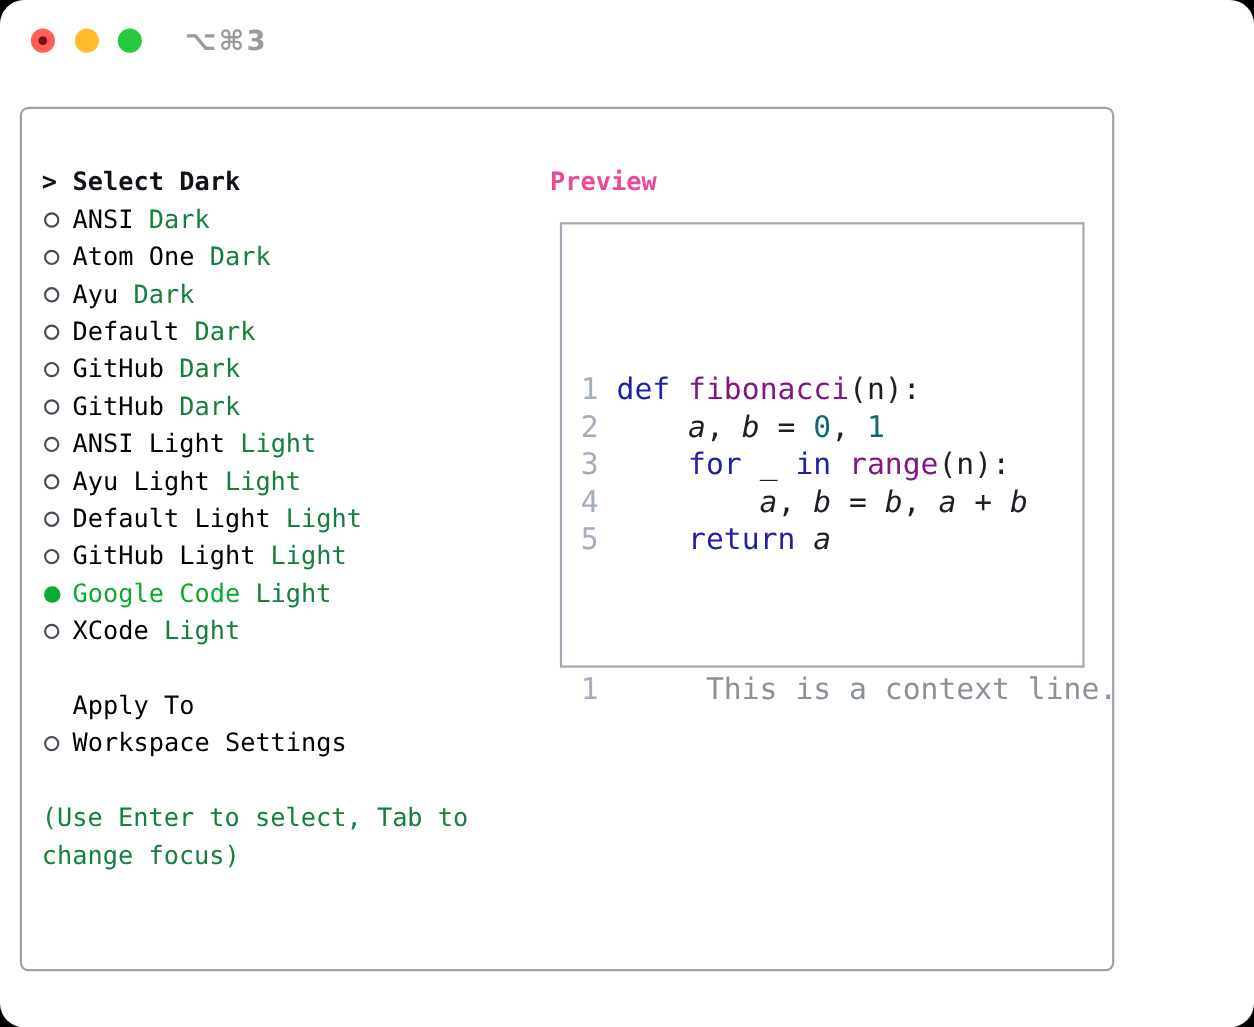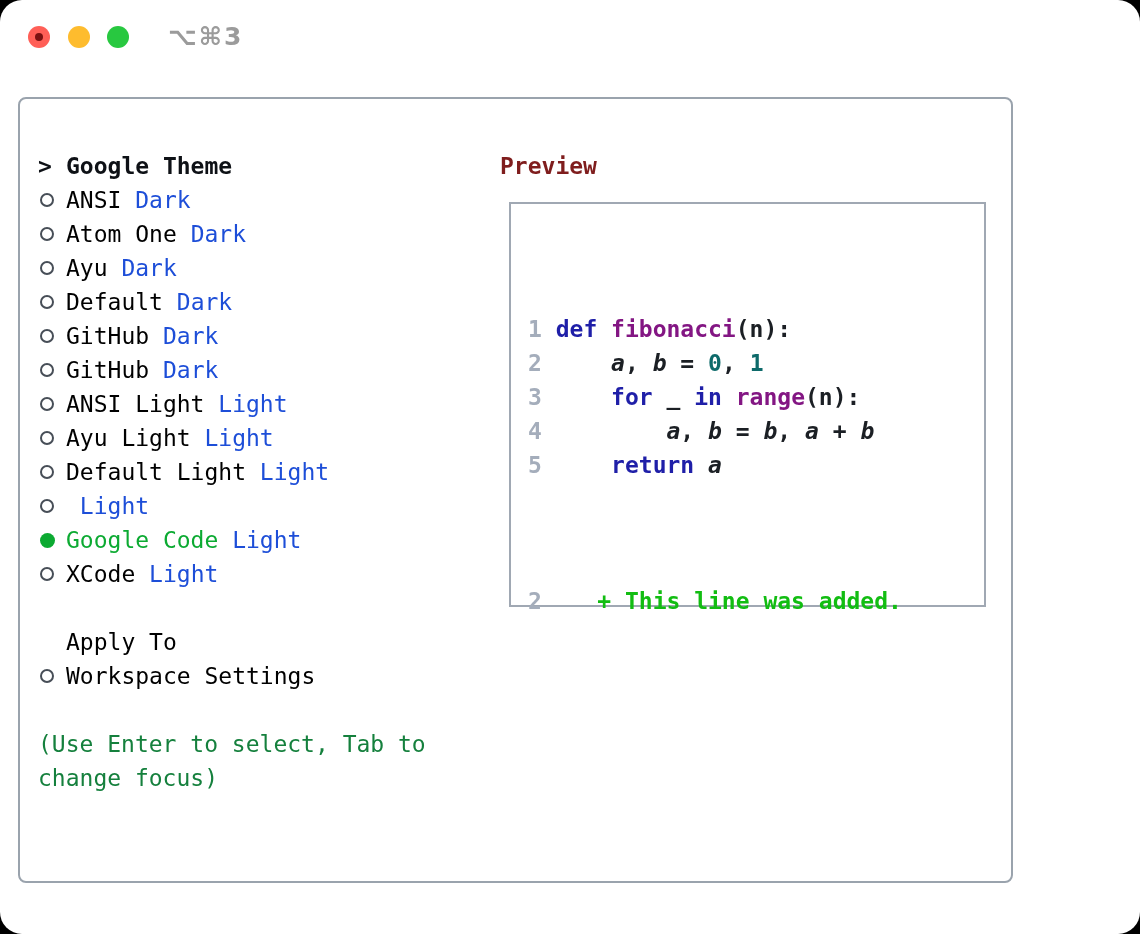--- a/index.html
+++ b/index.html
@@ -27,30 +27,30 @@
   }
   .left-col { position:absolute; left:18px; top:50px; font-size:23px; }
   .row { display:flex; align-items:center; height:34px; white-space:pre; }
   .marker { width:28px; display:flex; align-items:center; justify-content:flex-start; flex:0 0 28px; }
   .hdr-prefix { font-weight:700; color:#0e1116; font-size:23px; }
   .hdr-text { font-weight:700; color:#0e1116; }
   .ring { width:14px; height:14px; border:2px solid #474e57; border-radius:50%; margin-left:2px; }
   .dot-sel { width:15px; height:15px; border-radius:50%; background:#0caa32; margin-left:2px; }
   .name { color:#000000; }
   .name.sel { color:#0caa32; }
-  .variant { color:#1d4ed8; white-space:pre; }
+  .variant { color:#15803d; white-space:pre; }
   .apply-group { margin-top:34px; }
   .hints { margin-top:34px; color:#15803d; line-height:34px; }
   
-  .preview-label { position:absolute; left:480px; top:50px; font-size:23px; font-weight:700; color:#7f1d1d; line-height:34px; }
+  .preview-label { position:absolute; left:480px; top:50px; font-size:23px; font-weight:700; color:#ec4899; line-height:34px; }
   .preview-box {
     position:absolute; left:489px; top:103px; width:477px; height:405px;
     border:2px solid #a0a8b3; background:#fff;
   }
-  .code { position:absolute; left:17px; top:40px; font-size:23px; line-height:34px; white-space:pre; color:#1b1f24;font-weight:bold; }
+  .code { position:absolute; left:17px; top:66px; font-size:27px; line-height:34px; white-space:pre; color:#1b1f24; }
   .code .ln { color:#a4adbb; }
   .diff-block { margin-top:34px; }
   .s-kwd { color:#1f1fa8; }
   .s-fn  { color:#831683; }
   .s-lit { color:#0d6a6a; }
   .s-pln { color:#1b1f24; }
   .s-var { color:#1b1f24; font-style:italic; }
   .d-context { color:#8a9199; }
   .d-deleted { color:#c0371f; }
   .d-added   { color:#12bd12; }
@@ -67,33 +67,33 @@
     <div class="tl tl-min"></div>
     <div class="tl tl-zoom"></div>
     <div class="win-title">⌥⌘3</div>
   </div>
 
   <div class="main-box">
 
     <div class="left-col">
       <div class="row">
         <span class="marker"><span class="hdr-prefix">&gt;</span></span>
-        <span class="hdr-text">Google Theme</span>
+        <span class="hdr-text">Select Dark</span>
       </div>
       <div id="theme-list">
           <div class="row"><span class="marker"><span class="ring"></span></span><span class="name">ANSI</span><span class="variant"> Dark</span></div>
           <div class="row"><span class="marker"><span class="ring"></span></span><span class="name">Atom One</span><span class="variant"> Dark</span></div>
           <div class="row"><span class="marker"><span class="ring"></span></span><span class="name">Ayu</span><span class="variant"> Dark</span></div>
           <div class="row"><span class="marker"><span class="ring"></span></span><span class="name">Default</span><span class="variant"> Dark</span></div>
           <div class="row"><span class="marker"><span class="ring"></span></span><span class="name">GitHub</span><span class="variant"> Dark</span></div>
           <div class="row"><span class="marker"><span class="ring"></span></span><span class="name">GitHub</span><span class="variant"> Dark</span></div>
           <div class="row"><span class="marker"><span class="ring"></span></span><span class="name">ANSI Light</span><span class="variant"> Light</span></div>
           <div class="row"><span class="marker"><span class="ring"></span></span><span class="name">Ayu Light</span><span class="variant"> Light</span></div>
           <div class="row"><span class="marker"><span class="ring"></span></span><span class="name">Default Light</span><span class="variant"> Light</span></div>
-          <div class="row"><span class="marker"><span class="ring"></span></span><span class="variant"> Light</span></div>
+          <div class="row"><span class="marker"><span class="ring"></span></span><span class="name">GitHub Light</span><span class="variant"> Light</span></div>
           <div class="row"><span class="marker"><span class="dot-sel"></span></span><span class="name sel">Google Code</span><span class="variant"> Light</span></div>
           <div class="row"><span class="marker"><span class="ring"></span></span><span class="name">XCode</span><span class="variant"> Light</span></div>
         </div>
 
       <div class="apply-group">
         <div class="row">
           <span class="marker"></span>
           <span class="name">Apply To</span>
         </div>
         <div id="apply-list">
@@ -105,18 +105,18 @@
           <div>(Use Enter to select, Tab to</div>
           <div>change focus)</div>
         </div>
     </div>
 
     <div class="preview-label">Preview</div>
 
     <div class="preview-box">
       <div class="code">
         <div id="code-block"><div><span class="ln">1 </span><span class="s-kwd">def </span><span class="s-fn">fibonacci</span><span class="s-pln">(n):</span></div><div><span class="ln">2 </span><span class="s-pln">    </span><span class="s-var">a</span><span class="s-pln">, </span><span class="s-var">b</span><span class="s-pln"> = </span><span class="s-lit">0</span><span class="s-pln">, </span><span class="s-lit">1</span></div><div><span class="ln">3 </span><span class="s-pln">    </span><span class="s-kwd">for</span><span class="s-pln"> _ </span><span class="s-kwd">in</span><span class="s-pln"> </span><span class="s-fn">range</span><span class="s-pln">(n):</span></div><div><span class="ln">4 </span><span class="s-pln">        </span><span class="s-var">a</span><span class="s-pln">, </span><span class="s-var">b</span><span class="s-pln"> = </span><span class="s-var">b</span><span class="s-pln">, </span><span class="s-var">a</span><span class="s-pln"> + </span><span class="s-var">b</span></div><div><span class="ln">5 </span><span class="s-pln">    </span><span class="s-kwd">return</span><span class="s-pln"> </span><span class="s-var">a</span></div></div>
-        <div class="diff-block" id="diff-block"><div><span class="ln">2</span><span class="d-added">    + This line was added.</span></div></div>
+        <div class="diff-block" id="diff-block"><div><span class="ln">1</span><span class="d-context">      This is a context line.</span></div></div>
       </div>
     </div>
 
   </div>
 </div>
 
 </body></html>

